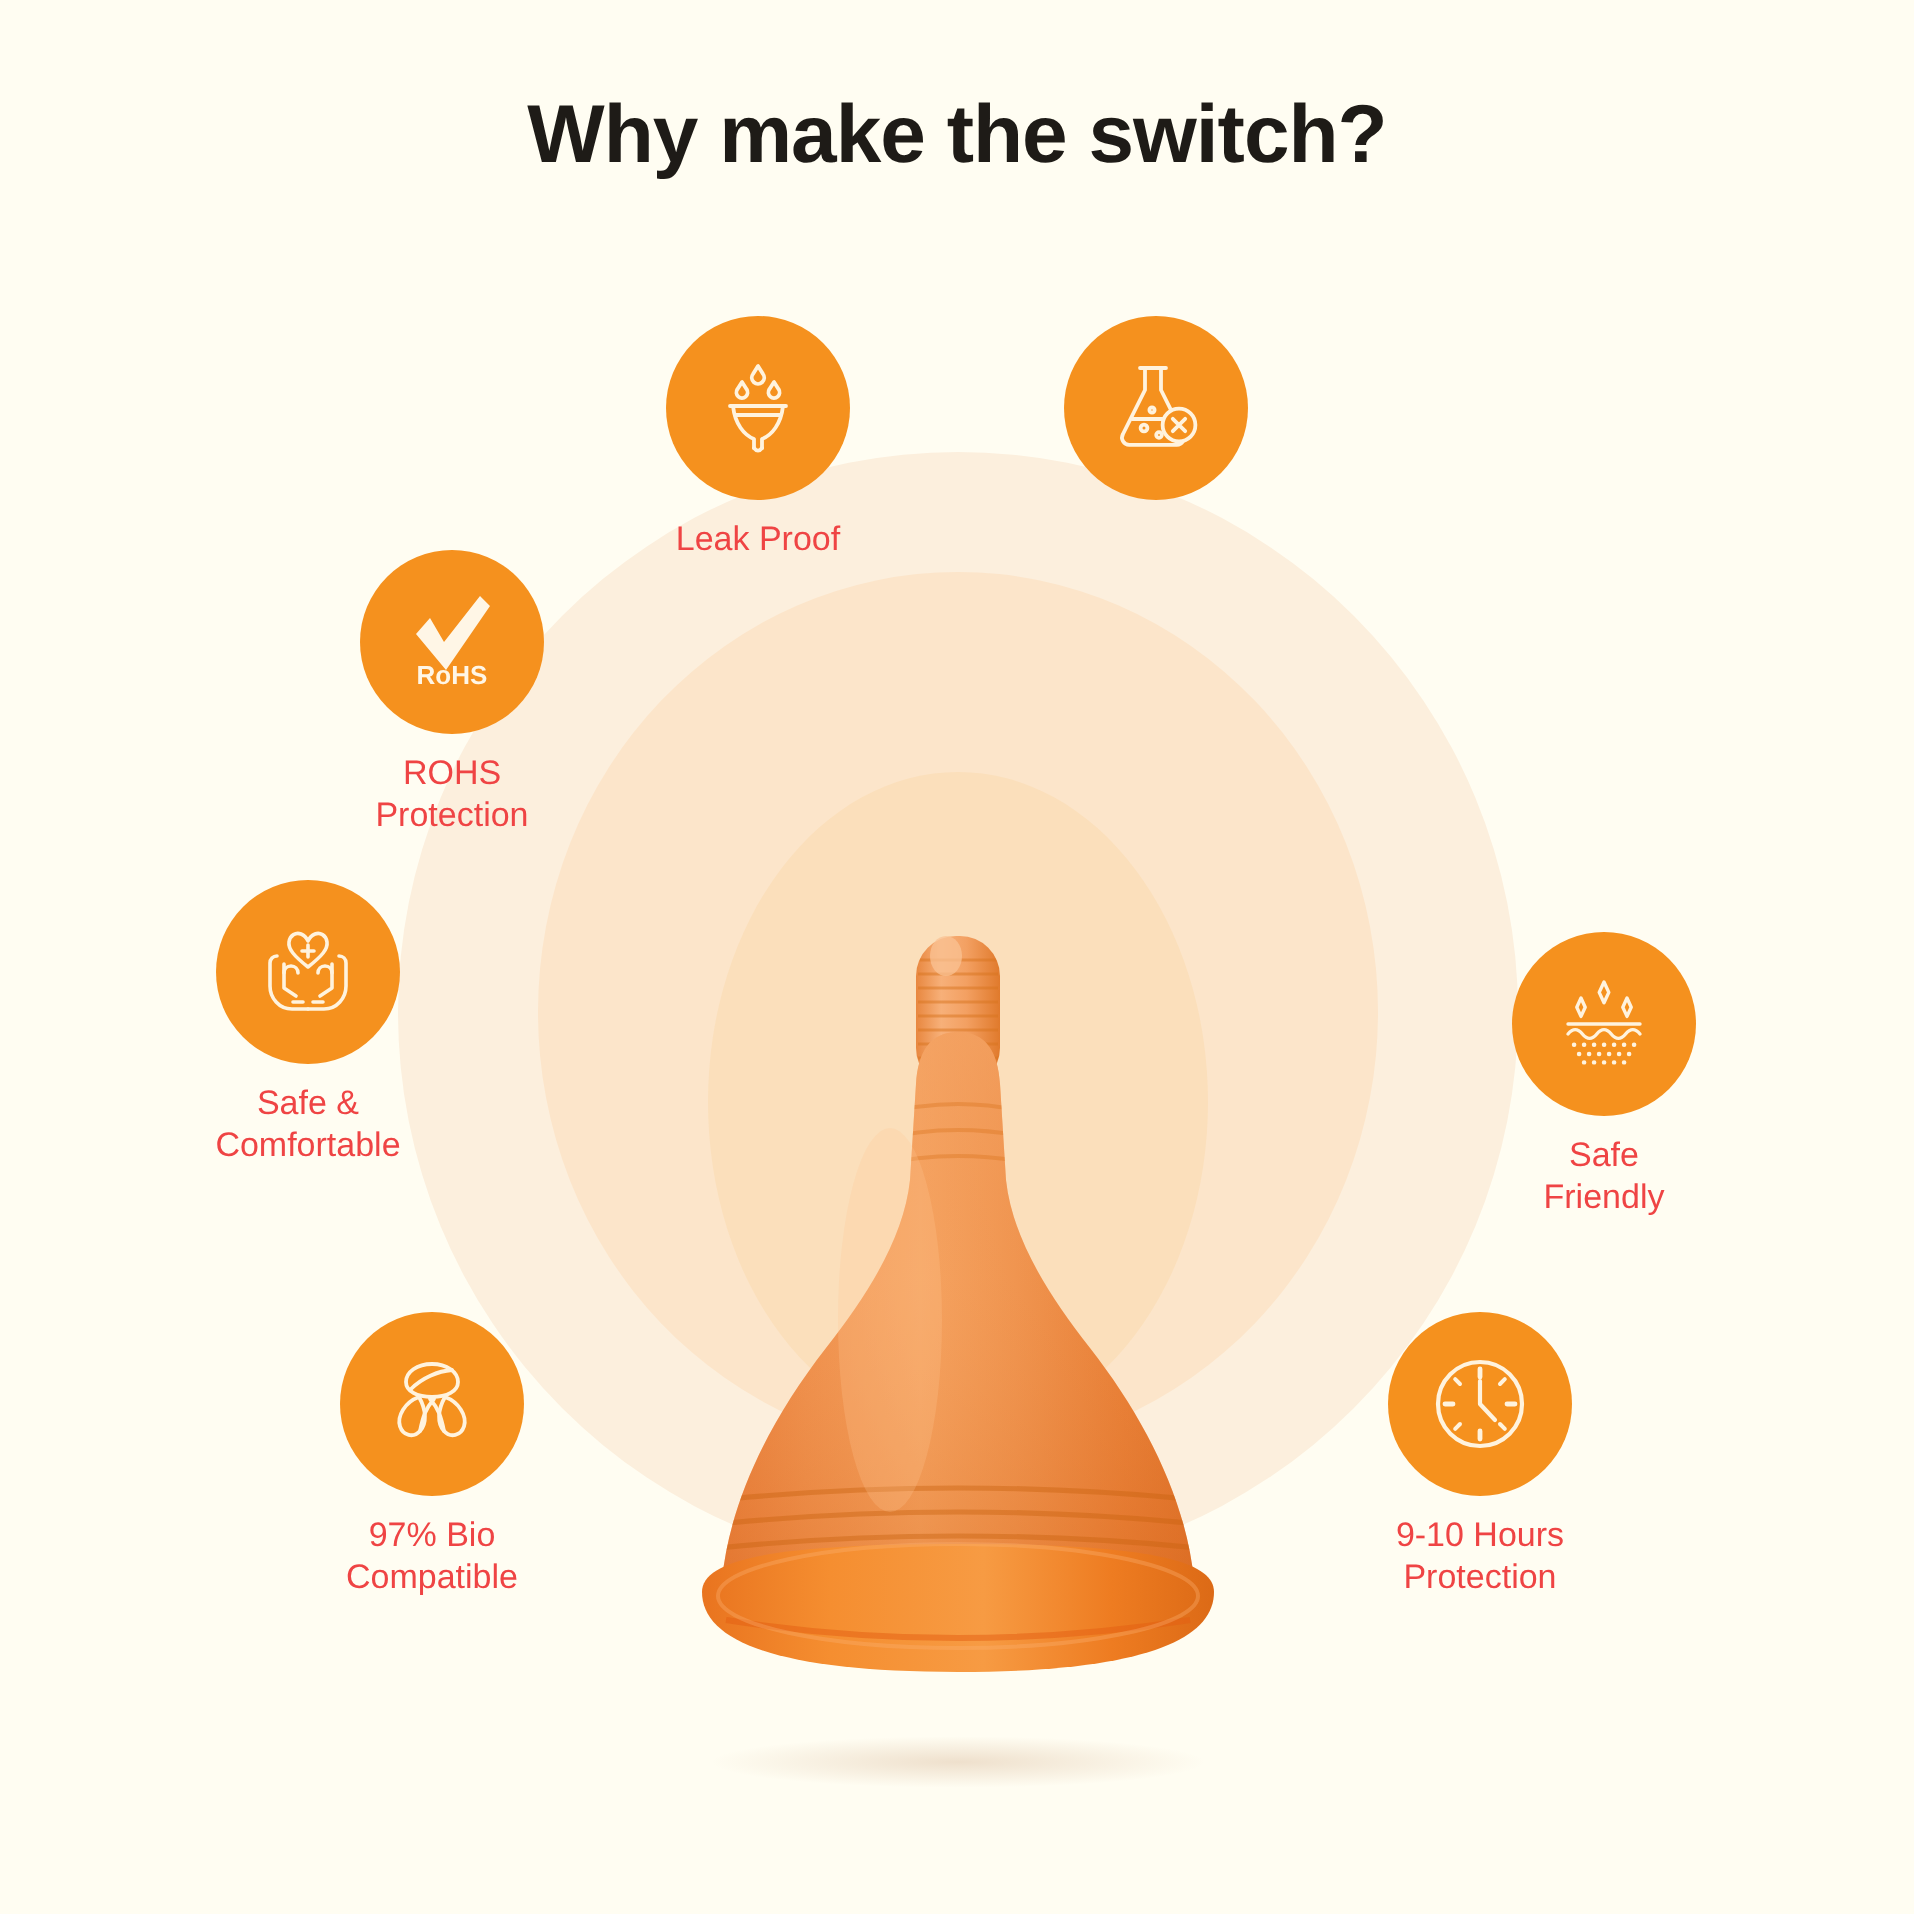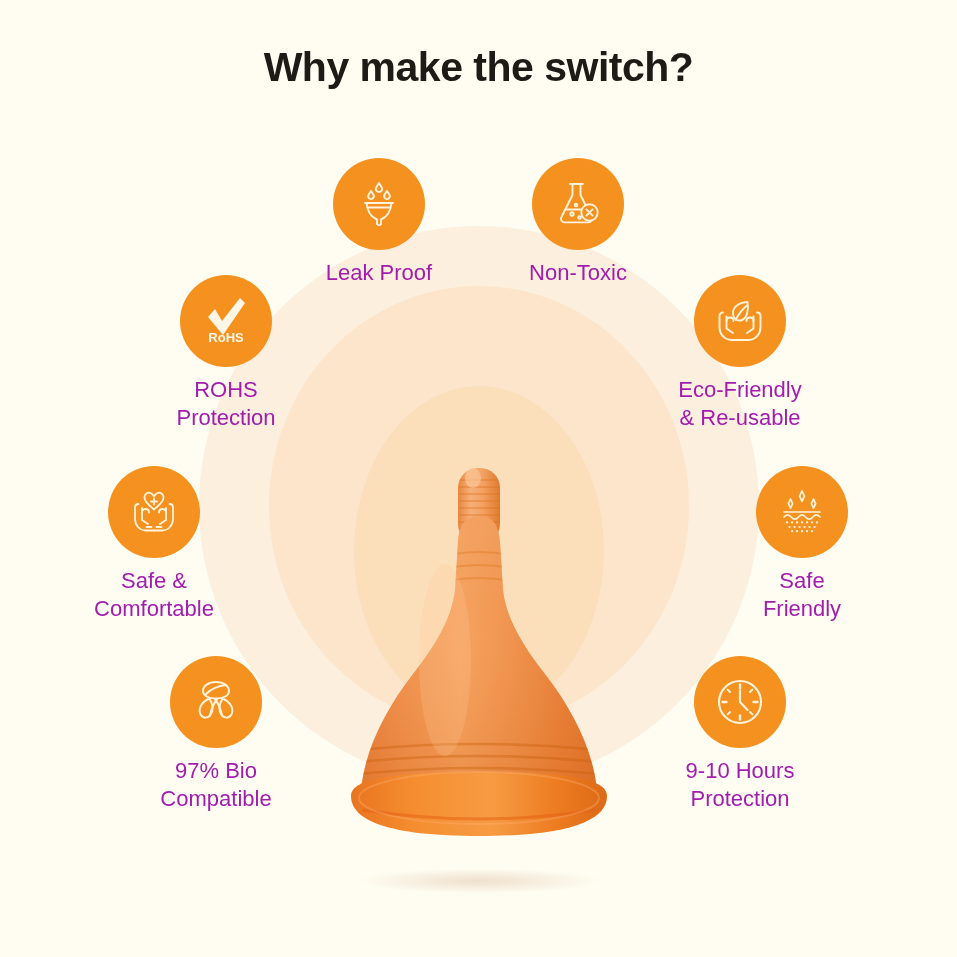--- a/index.html
+++ b/index.html
@@ -46,23 +46,23 @@
     border-radius:50%;
     background:#F5911E;
     margin:0 auto;
     display:flex;
     align-items:center;
     justify-content:center;
   }
   .badge svg{display:block;}
   .flabel{
     margin-top:9px;
-    font-size:22px;
+    font-size:17px;
     line-height:1.25;
-    color:#a21caf;
+    color:#ef4444;
     font-family:"Liberation Sans", sans-serif;
     white-space:pre-line;
   }
 
   
   #cup-wrap{
     position:absolute;
     left:50%;
     transform:translateX(-50%);
     top:450px;
@@ -220,52 +220,35 @@
         <path d="M16 5 h13"></path>
         <path d="M18.5 5 v11 L7.5 38 a3.6 3.6 0 0 0 3.2 5.4 h23.6 a3.6 3.6 0 0 0 3.2 -5.4 L26.5 16 V5"></path>
         <path d="M12.2 30.5 h20.6"></path>
         <circle cx="18" cy="35" r="1.7"></circle>
         <circle cx="25.5" cy="38.5" r="1.4"></circle>
         <circle cx="22" cy="26" r="1.3"></circle>
         <circle cx="35.5" cy="33.5" r="8.2" fill="#F5911E"></circle>
         <path d="M32.4 30.4 l6.2 6.2 M38.6 30.4 l-6.2 6.2"></path>
       </svg>
     </div>
-    <div class="flabel">Non-Toxic</div>
   </div>
 
   <div class="feature" id="f-rohs" style="left:226px;top:275px;">
     <div class="badge">
       <svg width="56" height="52" viewBox="0 0 56 52">
         <path d="M10 22 L17 14 L24 26 L42 3 L47 8 L25 40 Z" fill="#FFF6E6"></path>
         <text x="28" y="47" text-anchor="middle" font-family="&quot;Liberation Sans&quot;, sans-serif" font-size="13" font-weight="bold" fill="#FFF6E6">RoHS</text>
       </svg>
     </div>
     <div class="flabel">ROHS
 Protection</div>
   </div>
 
-  <div class="feature" id="f-eco" style="left:740px;top:275px;">
-    <div class="badge">
-      <svg width="52" height="48" viewBox="0 0 52 48" fill="none" stroke="#FFF3DE" stroke-width="1.9" stroke-linecap="round" stroke-linejoin="round">
-        <path d="M33.5 5 C 24 5.5 18.5 10.5 19 17 C 19.3 21.5 23 24 26.5 23.5 C 33 22.6 35 13 33.5 5 Z"></path>
-        <path d="M21.5 23 C 24.5 17.5 28.5 12 33 8.5"></path>
-        <path d="M9 15.5 C 7 15.5 5.5 17 5.5 19 L5.5 30.5 C 5.5 37 10.5 43 17.5 43 L26 43"></path>
-        <path d="M12.5 19.5 L12.5 31.5 L19 36"></path>
-        <path d="M43 15.5 C 45 15.5 46.5 17 46.5 19 L46.5 30.5 C 46.5 37 41.5 43 34.5 43 L26 43"></path>
-        <path d="M39.5 19.5 L39.5 31.5 L33 36"></path>
-        <path d="M12.5 24 C 12.5 22 14 20.5 16 20.5 C 18 20.5 19.5 22 19.5 24"></path>
-        <path d="M39.5 24 C 39.5 22 38 20.5 36 20.5 C 34 20.5 32.5 22 32.5 24"></path>
-      </svg>
-    </div>
-    <div class="flabel">Eco-Friendly
-&amp; Re-usable</div>
-  </div>
-
-  <div class="feature" id="f-safe" style="left:154px;top:466px;">
+
+  <div class="feature" id="f-safe" style="left:154px;top:440px;">
     <div class="badge">
       <svg width="52" height="50" viewBox="0 0 52 50" fill="none" stroke="#FFF3DE" stroke-width="1.8" stroke-linecap="round" stroke-linejoin="round">
         <path d="M26 22.5 C 19 17 16 13.5 16.5 10 C 17 6.5 20 5 22.5 6 C 24 6.6 25.3 8 26 9.5
                  C 26.7 8 28 6.6 29.5 6 C 32 5 35 6.5 35.5 10 C 36 13.5 33 17 26 22.5 Z"></path>
         <path d="M26 11.5 v6 M23 14.5 h6"></path>
         <path d="M10.5 17 C 8.5 17 7 18.5 7 20.5 L7 32 C 7 38 11.5 43.5 18 43.5 L26 43.5"></path>
         <path d="M14 21 L14 33 L20 37"></path>
         <path d="M41.5 17 C 43.5 17 45 18.5 45 20.5 L45 32 C 45 38 40.5 43.5 34 43.5 L26 43.5"></path>
         <path d="M38 21 L38 33 L32 37"></path>
         <path d="M14 25.5 C 14 23.5 15.5 22 17.5 22 C 19.5 22 21 23.5 21 25.5"></path>

